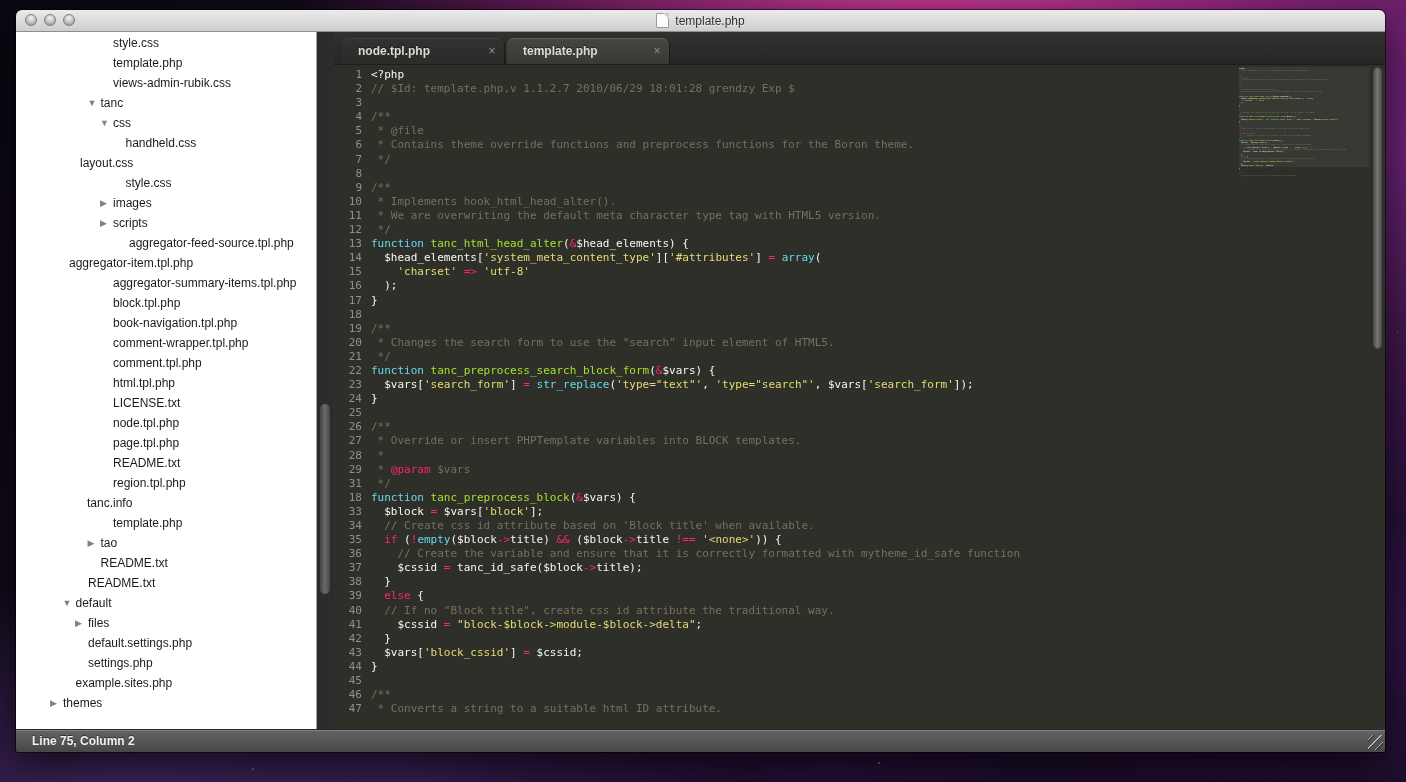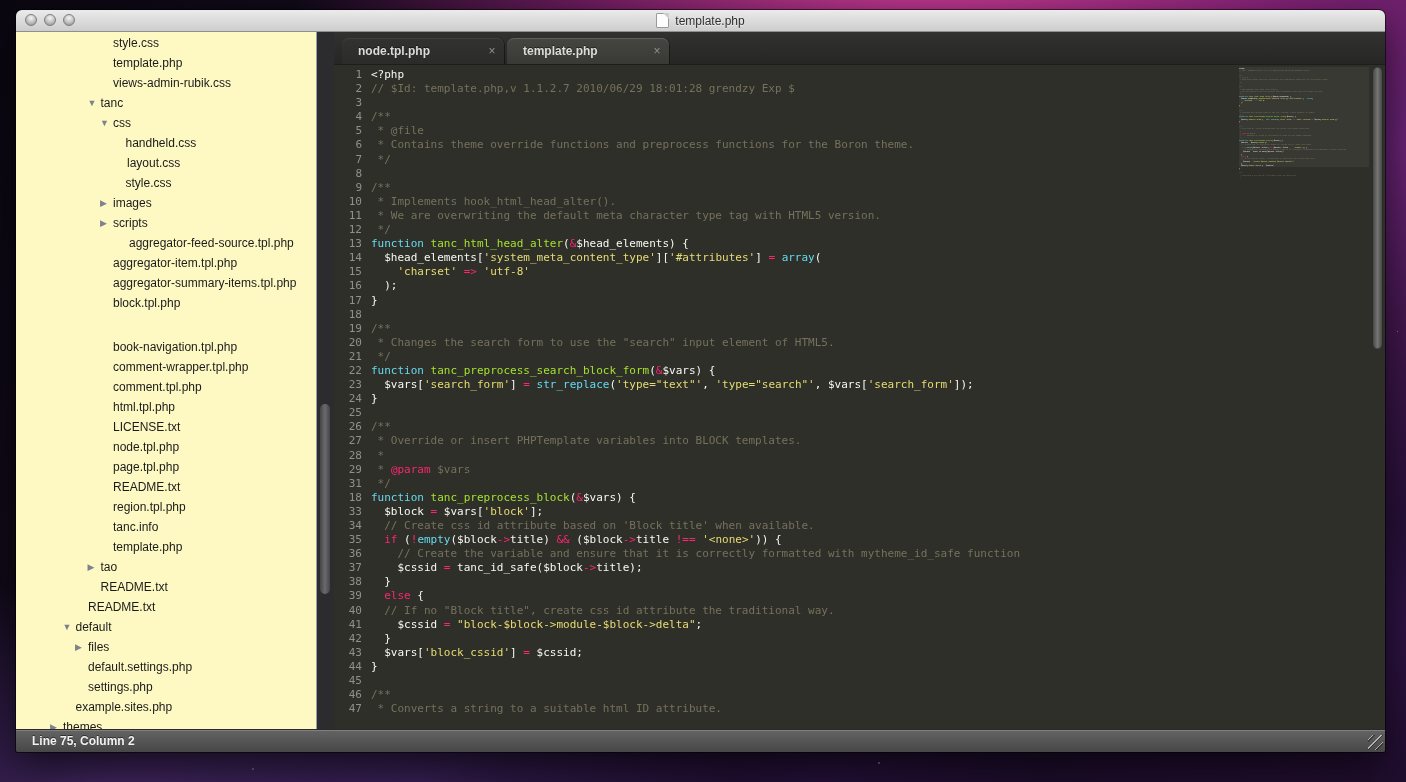--- a/index.html
+++ b/index.html
@@ -33,21 +33,21 @@
   #title-group{display:flex;align-items:center;gap:6px;}
   #doc-icon{width:11px;height:13px;background:#fdfdfd;border:1px solid #9a9a9a;border-radius:1px;position:relative;}
   #doc-icon:before{content:"";position:absolute;right:-1px;top:-1px;border:3px solid transparent;
     border-top-color:#cdcdcd;border-right-color:#cdcdcd;}
   #window-title{font-size:12px;color:#2f2f2f;text-shadow:0 1px 0 rgba(255,255,255,0.6);}
 
   
   #content{flex:1;display:flex;min-height:0;}
 
   
-  #sidebar{width:300px;flex:0 0 300px;background:#fef9c3;overflow:hidden;position:relative;font-size:12px;color:#1b1b1b;padding-top:1px;}
+  #sidebar{width:300px;flex:0 0 300px;background:#ffffff;overflow:hidden;position:relative;font-size:12px;color:#1b1b1b;padding-top:1px;}
   .tree-row{height:20px;line-height:20px;display:flex;align-items:center;white-space:nowrap;}
   .tree-arrow{width:13px;flex:0 0 13px;font-size:9px;color:#7d828c;display:inline-block;text-align:left;}
   #sidebar-scrollzone{width:17px;flex:0 0 17px;background:#2c2c2e;position:relative;border-left:1px solid #9aa0aa;}
   #sidebar-thumb{position:absolute;left:3px;top:372px;width:10px;height:190px;border-radius:5px;
     background:linear-gradient(to right,#454547,#6a6a6c 50%,#454547);}
 
   
   #editor-col{flex:1;display:flex;flex-direction:column;min-width:0;background:#2e2f28;position:relative;}
 
   
@@ -217,47 +217,47 @@
             <span class="tree-arrow">▼</span>
             <span>tanc</span>
           </div>
           <div class="tree-row" style="padding-left: 84px;">
             <span class="tree-arrow">▼</span>
             <span>css</span>
           </div>
           <div class="tree-row" style="padding-left: 109.5px;">
             <span>handheld.css</span>
           </div>
-          <div class="tree-row" style="padding-left: 111px;">
+          <div class="tree-row" style="padding-left: 64px;">
             <span>layout.css</span>
           </div>
           <div class="tree-row" style="padding-left: 109.5px;">
             <span>style.css</span>
           </div>
           <div class="tree-row" style="padding-left: 84px;">
             <span class="tree-arrow">▶</span>
             <span>images</span>
           </div>
           <div class="tree-row" style="padding-left: 84px;">
             <span class="tree-arrow">▶</span>
             <span>scripts</span>
           </div>
           <div class="tree-row" style="padding-left: 113px;">
             <span>aggregator-feed-source.tpl.php</span>
           </div>
-          <div class="tree-row" style="padding-left: 97px; text-align: right;">
+          <div class="tree-row" style="padding-left: 53px; text-align: right;">
             <span>aggregator-item.tpl.php</span>
           </div>
           <div class="tree-row" style="padding-left: 97px;">
             <span>aggregator-summary-items.tpl.php</span>
           </div>
           <div class="tree-row" style="padding-left: 97px;">
             <span>block.tpl.php</span>
           </div>
-          <div class="tree-row" style="padding-left: 97px; margin-top: 24px;">
+          <div class="tree-row" style="padding-left: 97px;">
             <span>book-navigation.tpl.php</span>
           </div>
           <div class="tree-row" style="padding-left: 97px;">
             <span>comment-wrapper.tpl.php</span>
           </div>
           <div class="tree-row" style="padding-left: 97px;">
             <span>comment.tpl.php</span>
           </div>
           <div class="tree-row" style="padding-left: 97px;">
             <span>html.tpl.php</span>
@@ -270,21 +270,21 @@
           </div>
           <div class="tree-row" style="padding-left: 97px;">
             <span>page.tpl.php</span>
           </div>
           <div class="tree-row" style="padding-left: 97px;">
             <span>README.txt</span>
           </div>
           <div class="tree-row" style="padding-left: 97px;">
             <span>region.tpl.php</span>
           </div>
-          <div class="tree-row" style="padding-left: 97px;">
+          <div class="tree-row" style="padding-left: 71px;">
             <span>tanc.info</span>
           </div>
           <div class="tree-row" style="padding-left: 97px;">
             <span>template.php</span>
           </div>
           <div class="tree-row" style="padding-left: 71.5px;">
             <span class="tree-arrow">▶</span>
             <span>tao</span>
           </div>
           <div class="tree-row" style="padding-left: 84.5px;">

